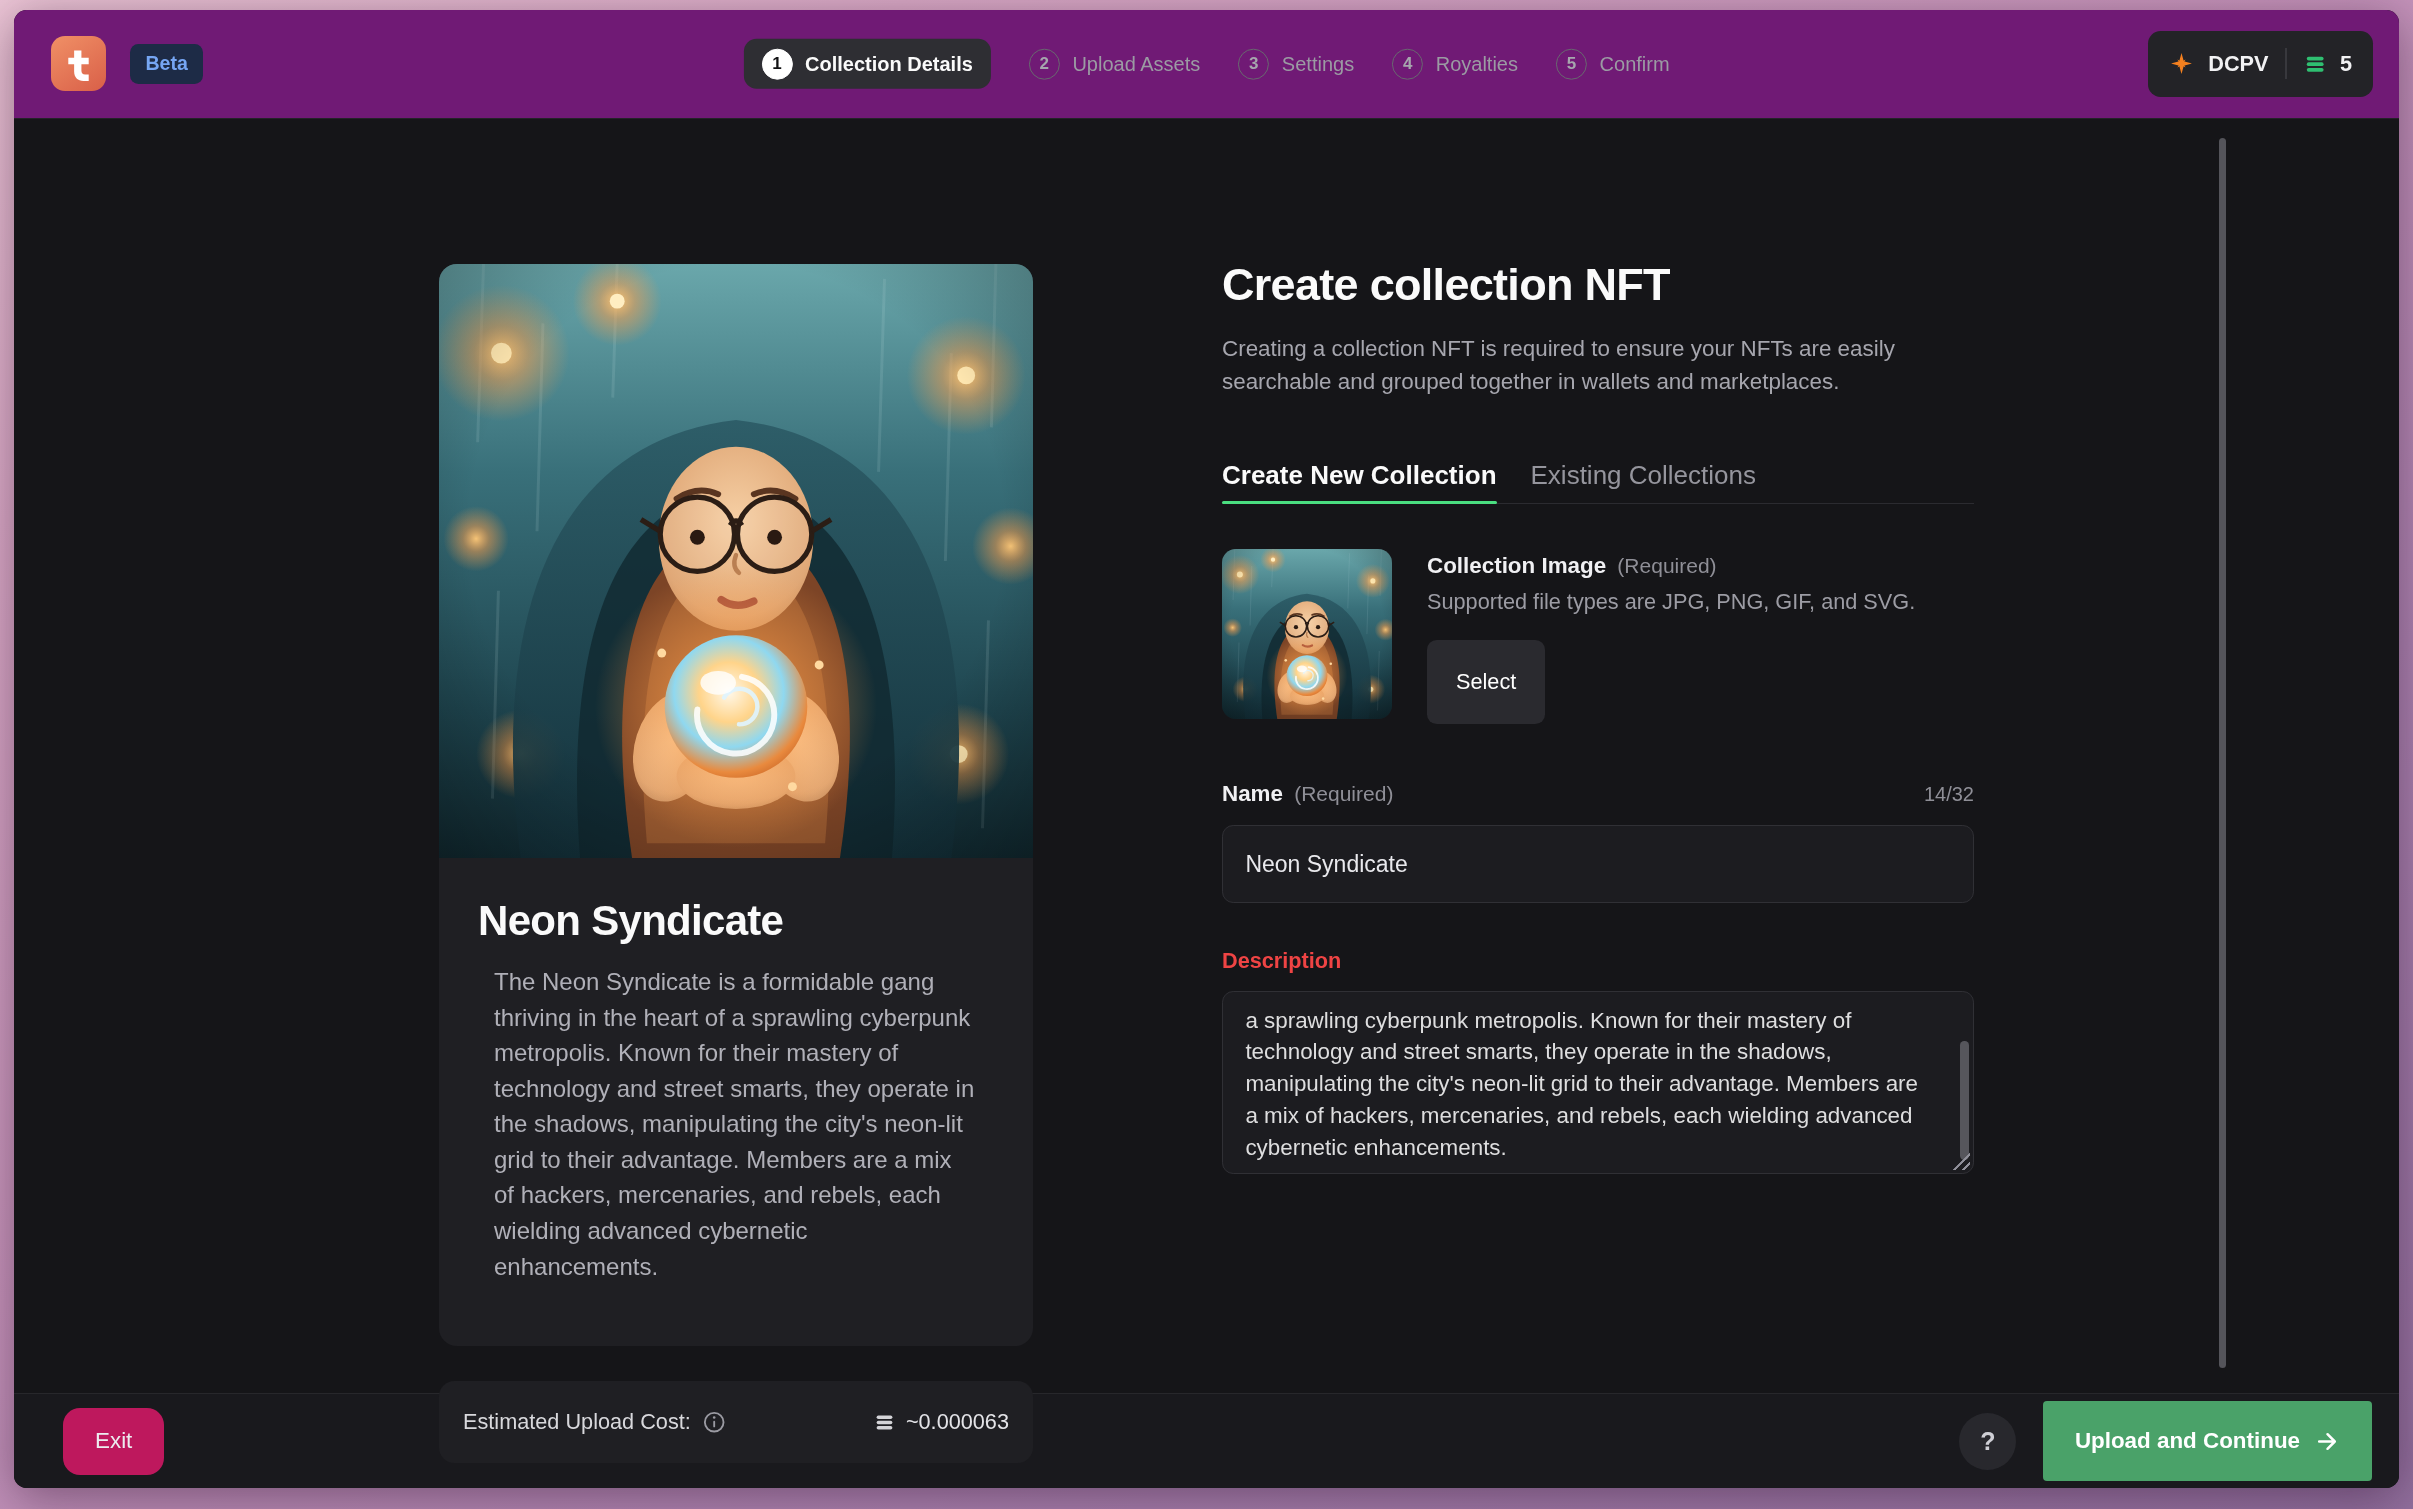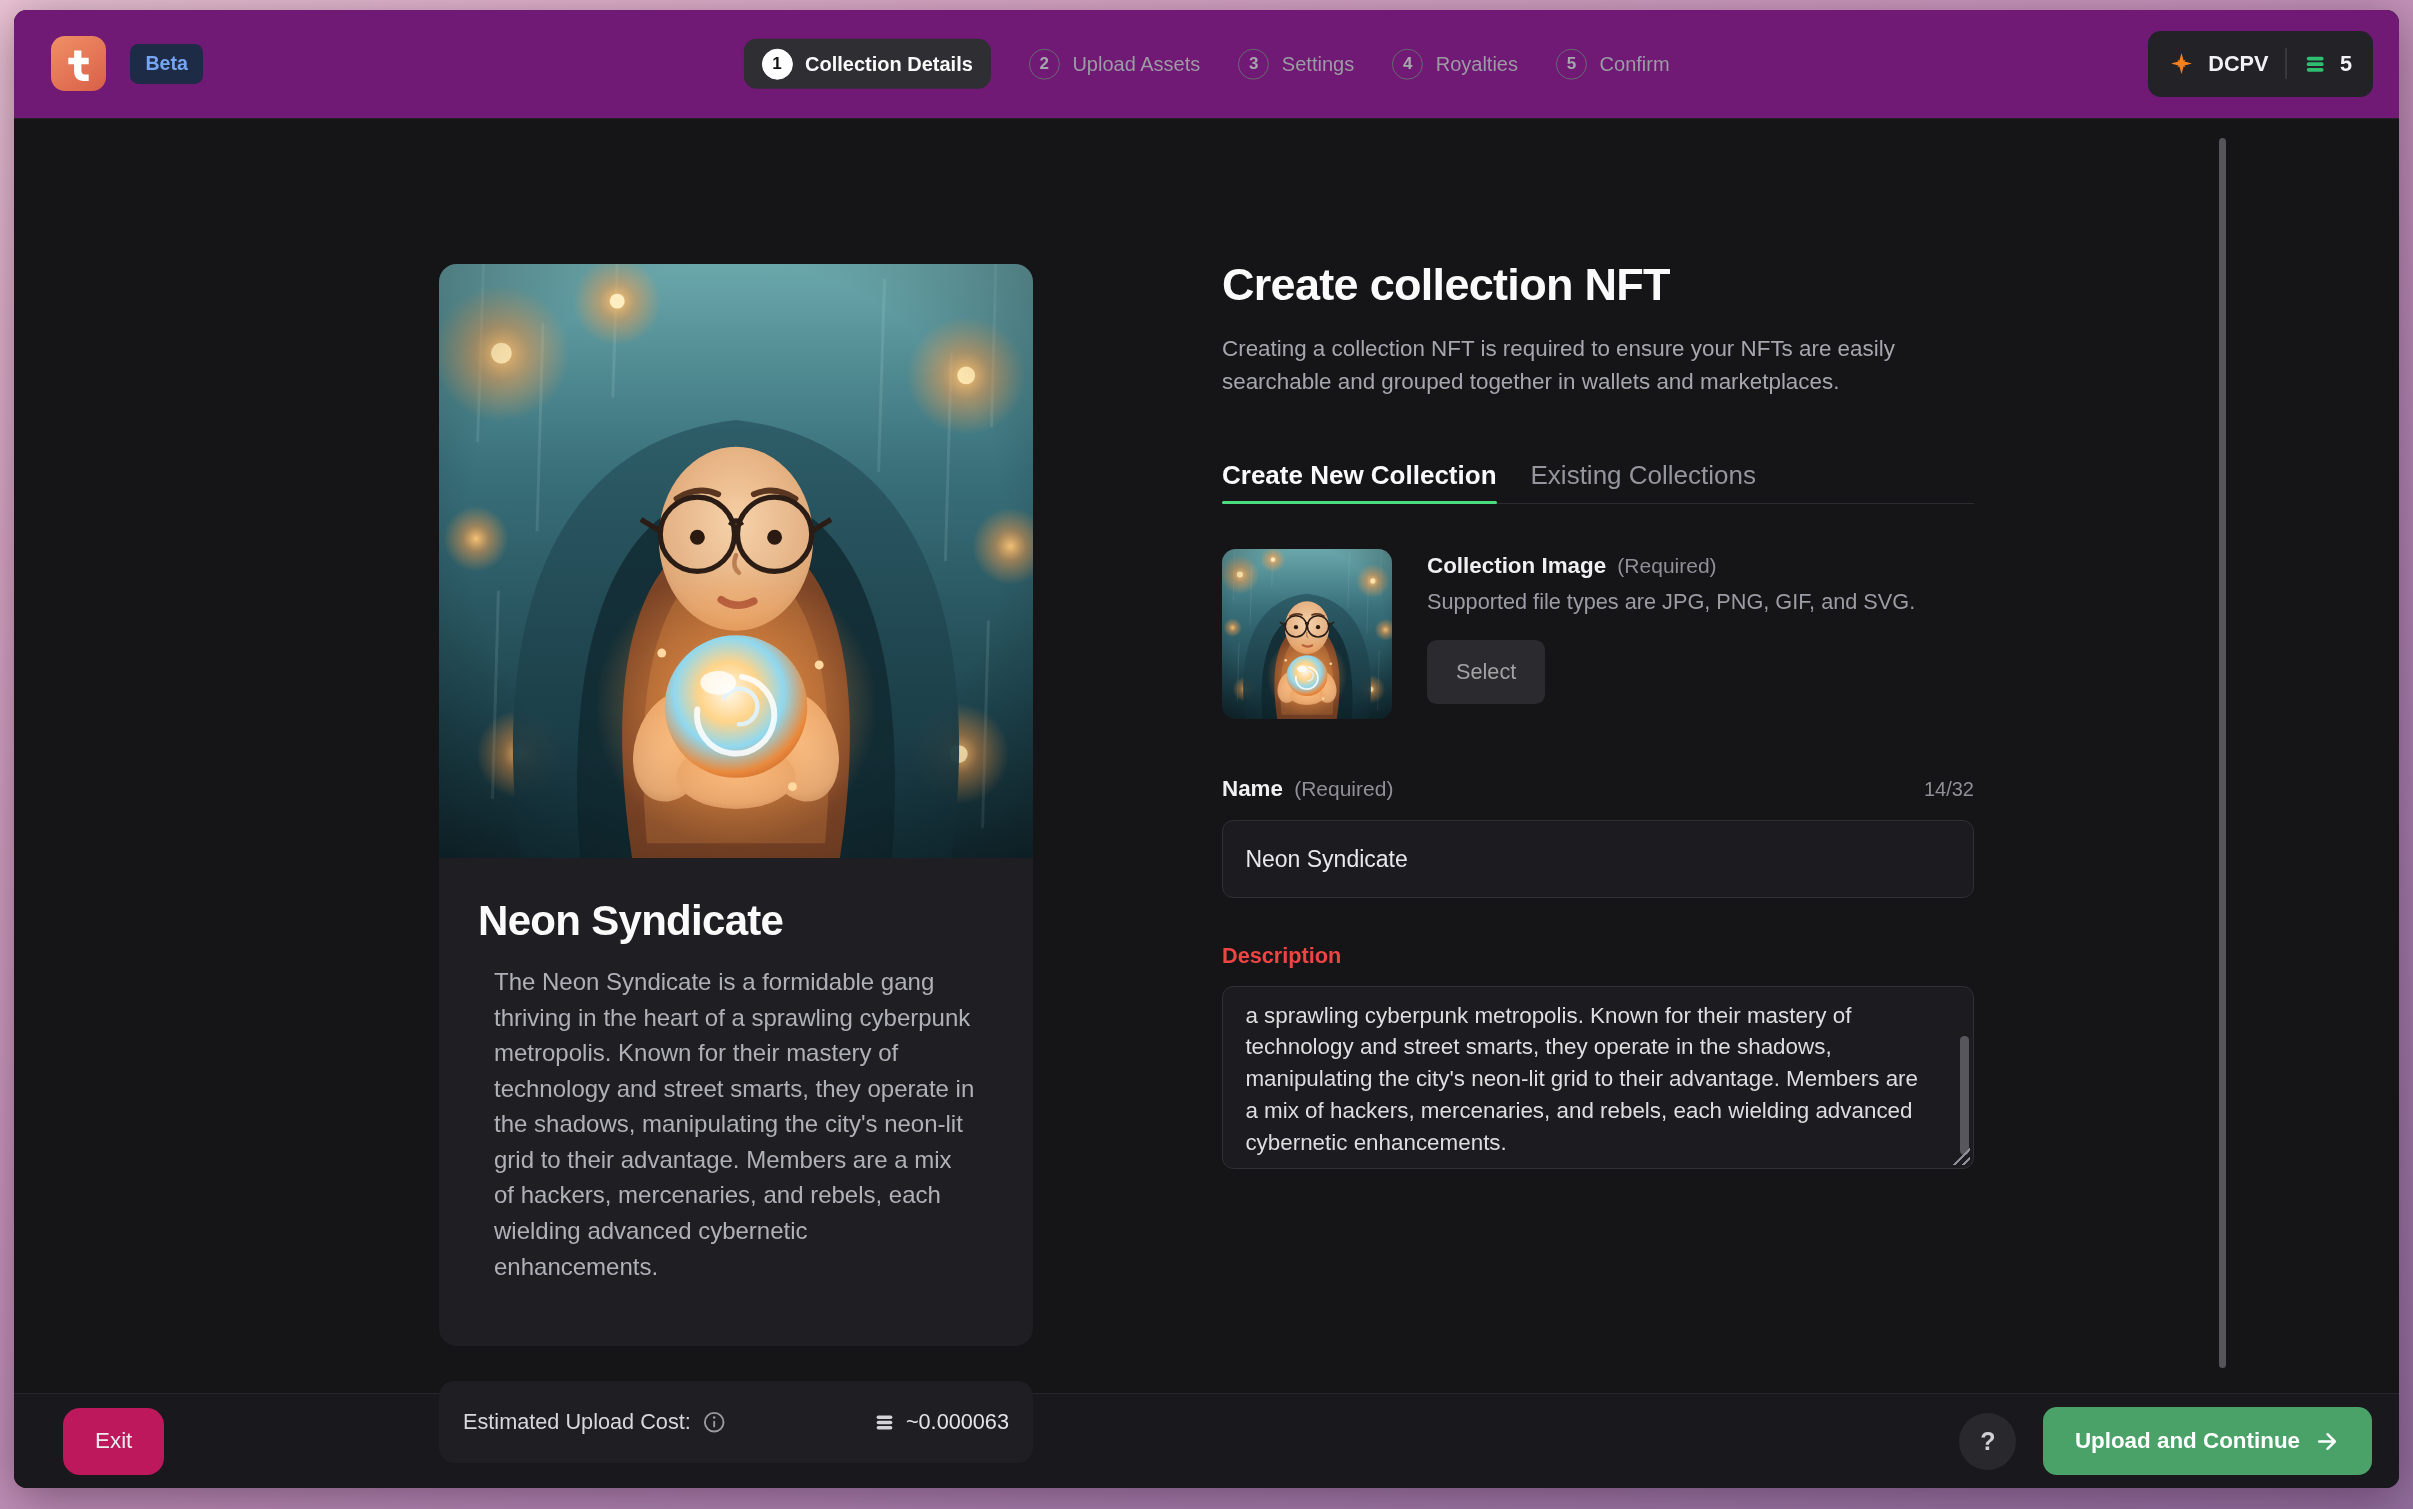--- a/index.html
+++ b/index.html
@@ -63,22 +63,22 @@
   .tab.active{color:#fafafa;font-weight:600;}
   .tab.active::after{content:"";position:absolute;left:0;right:0;bottom:-1.4px;height:3.5px;
     border-radius:2.1px;background:#4ade80;}
 
   .ci-row{margin-top:45px;display:flex;gap:35px;}
   .thumb{width:170px;height:170px;border-radius:14px;overflow:hidden;flex:0 0 170px;}
   .ci-label-row{display:flex;align-items:baseline;gap:11.2px;margin-top:4.2px;}
   .ci-label,.f-label{font-size:22.4px;font-weight:700;color:#f0f0f3;}
   .req{font-size:21px;color:#8f8f97;}
   .ci-help{margin:9.8px 0 0;font-size:21.7px;color:#9c9ca4;}
-  .select-btn{margin-top:25px;background:#2a2a2f;border:none;color:#a3a3a3;font-size:21.7px;font-weight:500;
-    padding:19px 29px;border-radius:9.8px;cursor:pointer;font-family:inherit;}
+  .select-btn{margin-top:25px;background:#2a2a2f;border:none;color:#ffffff;font-size:21.7px;font-weight:500;
+    padding:29px 29px;border-radius:9.8px;cursor:pointer;font-family:inherit;}
 
   .field-head{margin-top:57px;display:flex;align-items:center;justify-content:space-between;}
   .fh-left{display:flex;align-items:baseline;gap:11.2px;}
   .counter{font-size:20px;color:#8f8f97;}
   .name-input{margin-top:18px;width:100%;box-sizing:border-box;height:78px;background:#1c1c20;
     border:1.4px solid #303035;border-radius:11.2px;color:#e9e9ed;font-size:23px;padding:0 22.4px;
     font-family:inherit;outline:none;}
 
   .desc-label{display:block;margin-top:45px;font-size:21.7px;font-weight:600;color:#ef4444;}
   .ta-wrap{margin-top:17px;position:relative;background:#1c1c20;border:1.4px solid #303035;
@@ -98,21 +98,21 @@
 
   
   .bottombar{flex:0 0 94px;display:flex;align-items:center;justify-content:space-between;
     padding:0 26.6px 0 49px;background:#19191d;border-top:1.4px solid #27272b;}
   .exit-btn{height:67px;padding:0 32px;background:#be185d;border:none;border-radius:17px;color:#ececef;
     font-size:22.4px;font-weight:500;font-family:inherit;cursor:pointer;}
   .fb-right{display:flex;align-items:center;gap:26.6px;}
   .help-btn{width:57px;height:57px;border-radius:50%;background:#28282d;border:none;color:#cfcfd5;
     font-size:25px;font-weight:600;cursor:pointer;font-family:inherit;
     display:flex;align-items:center;justify-content:center;}
-  .continue-btn{height:68px;padding:0 32px;border:none;border-radius:14px;background:#4aa269;color:#ffffff;
+  .continue-btn{height:80px;padding:0 32px;border:none;border-radius:4px;background:#4aa269;color:#ffffff;
     font-size:22.4px;font-weight:600;font-family:inherit;display:flex;align-items:center;gap:15.4px;cursor:pointer;}
   .icon-arrow{width:25px;height:25px;color:#ffffff;}
   .hidden-defs{position:absolute;width:0;height:0;overflow:hidden;}
 </style>
 </head>
 <body>
 
 <svg class="hidden-defs" aria-hidden="true">
   <defs>
     <linearGradient id="agBg" x1="0" y1="0" x2="0" y2="1">

